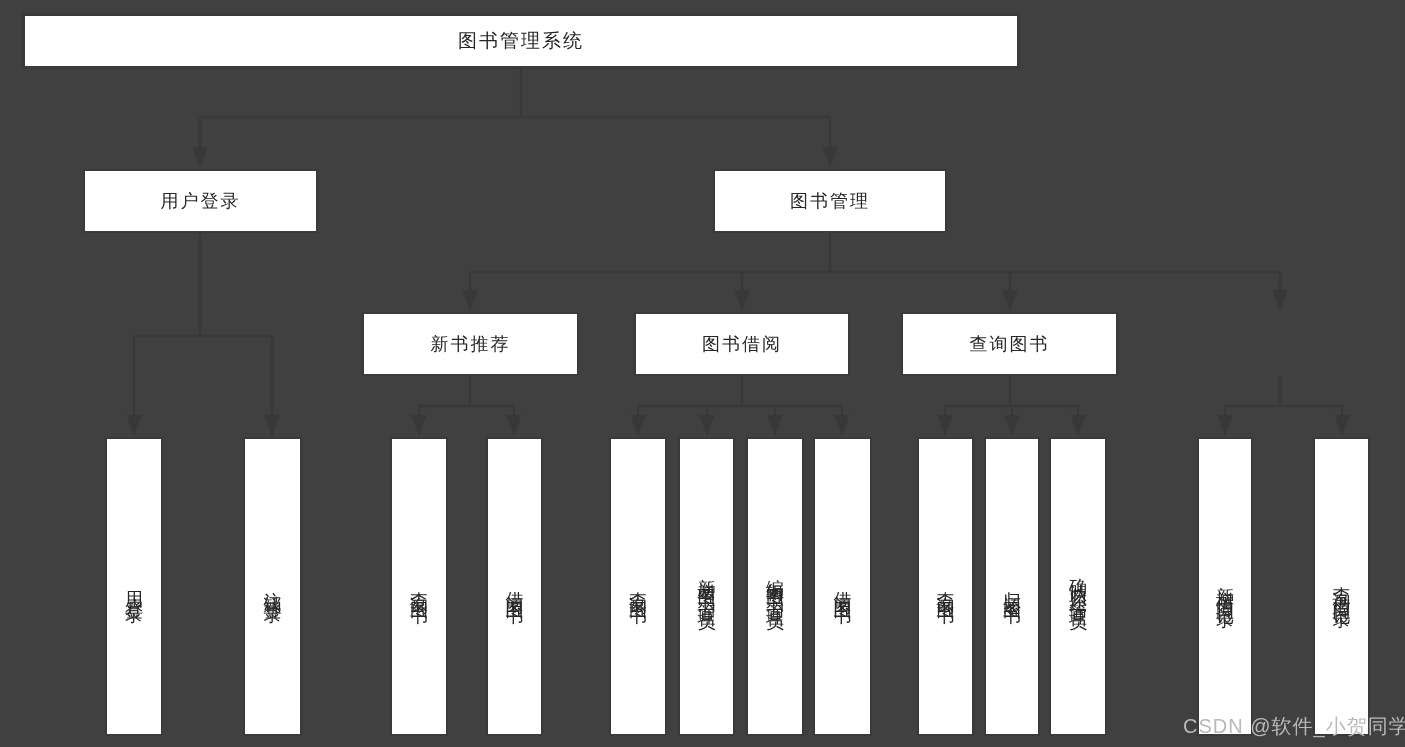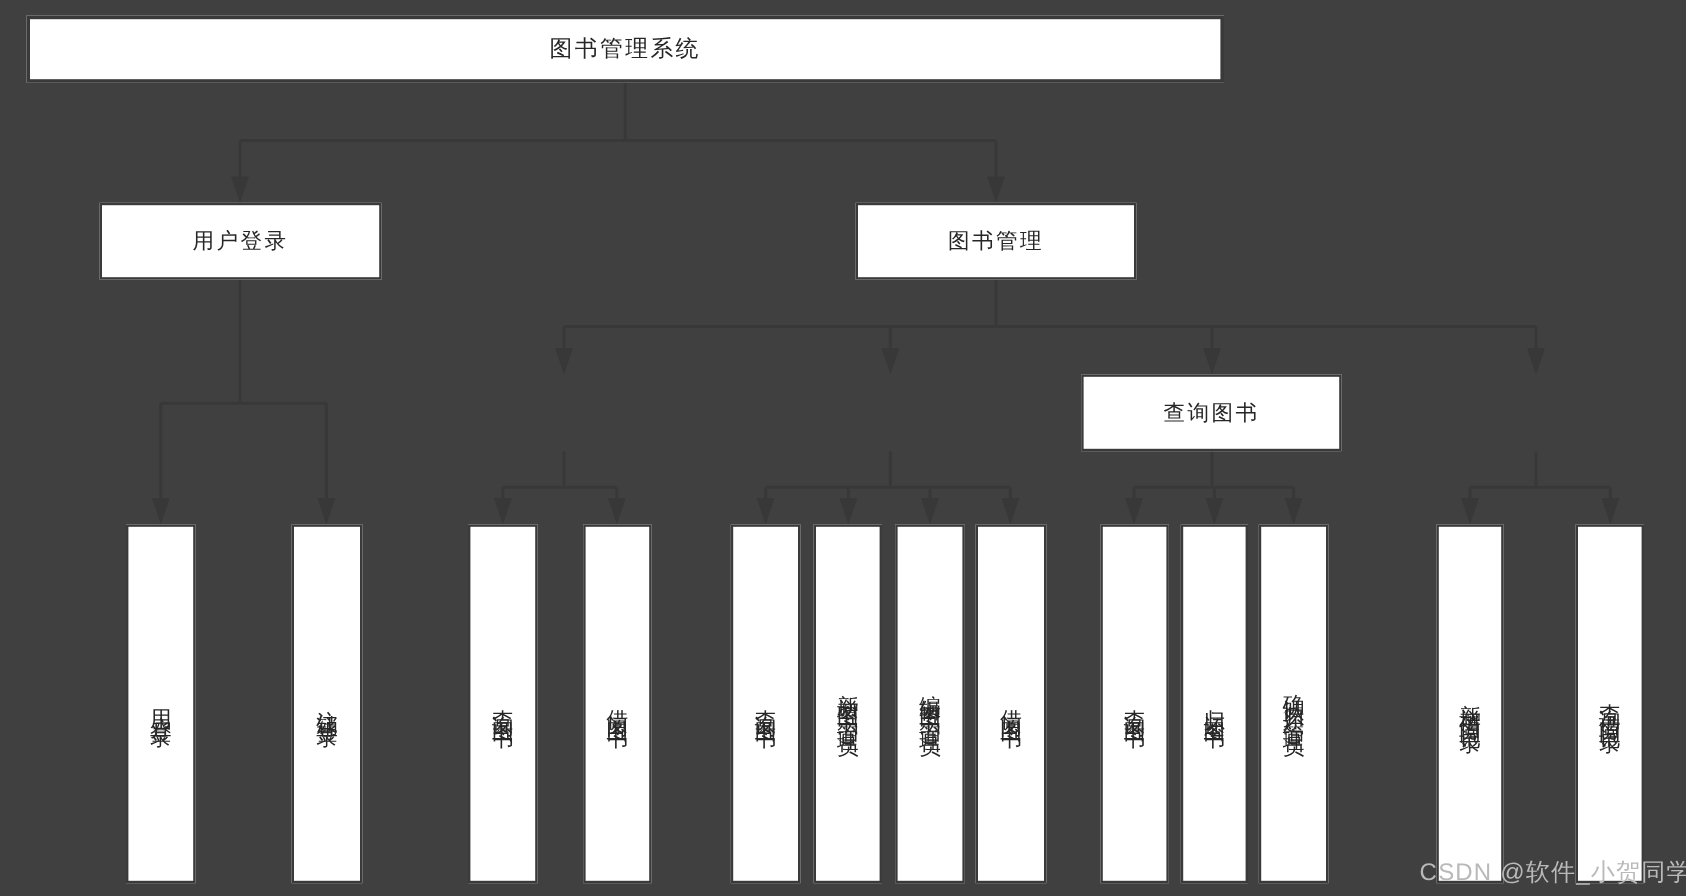--- a/index.html
+++ b/index.html
@@ -85,20 +85,22 @@
       <polygon points="1217.5,415 1232.5,415 1225,437"></polygon>
       <polygon points="1334.5,415 1349.5,415 1342,437"></polygon>
     </g>
   </svg>
 
   <div class="box root" style="left:22px;top:13px;width:998px;height:56px">图书管理系统</div>
 
   <div class="box" style="left:83px;top:169px;width:235px;height:64px">用户登录</div>
   <div class="box" style="left:713px;top:169px;width:234px;height:64px">图书管理</div>
 
+  <div class="box" style="left:362px;top:312px;width:217px;height:64px">新书推荐</div>
+  <div class="box" style="left:634px;top:312px;width:216px;height:64px">图书借阅</div>
   <div class="box" style="left:901px;top:312px;width:217px;height:64px">查询图书</div>
 
   <div class="vbox" style="left:105px;width:58px">
     <span class="vtext">用户登录</span>
   </div>
   <div class="vbox" style="left:243px;width:59px">
     <span class="vtext">注销登录</span>
   </div>
 
   <div class="vbox" style="left:390px;width:58px">

